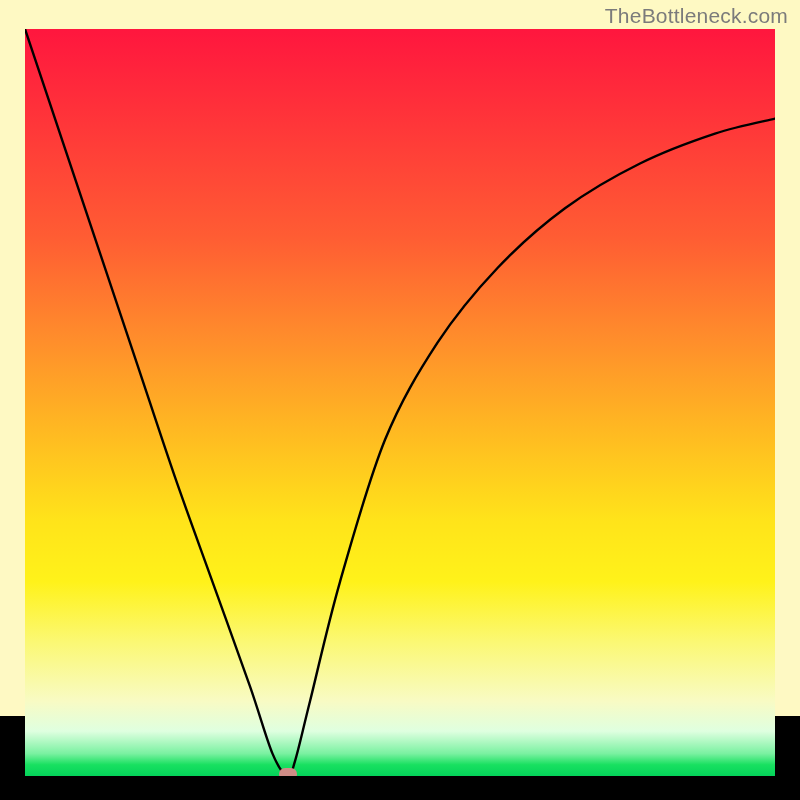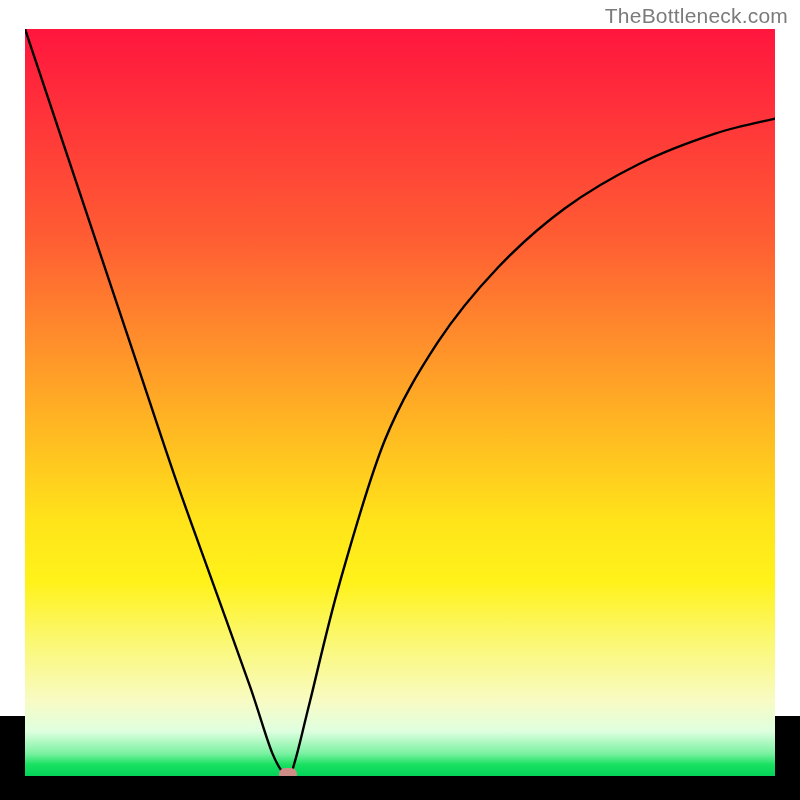--- a/index.html
+++ b/index.html
@@ -10,21 +10,21 @@
     background: #000;
     overflow: hidden;
     font-family: Arial, Helvetica, sans-serif;
   }
   .frame {
     position: absolute;
     top: 0;
     left: 0;
     width: 800px;
     height: 716px;
-    background: #ffffff;
+    background: #fef9c3;
     text-align: center;
   }
   .plot {
     position: absolute;
     
     left: 25px;
     top: 29px;
     width: 750px;
     height: 747px;
     overflow: hidden;

